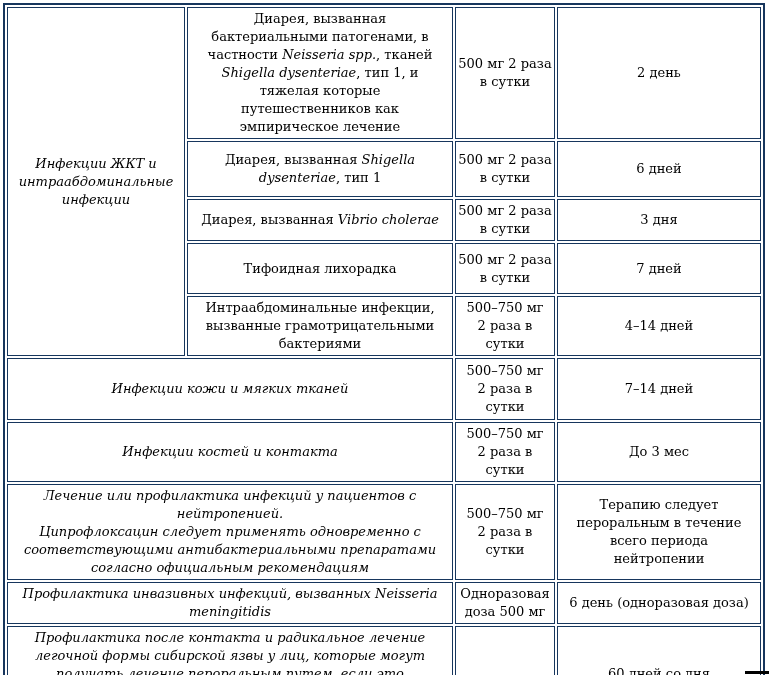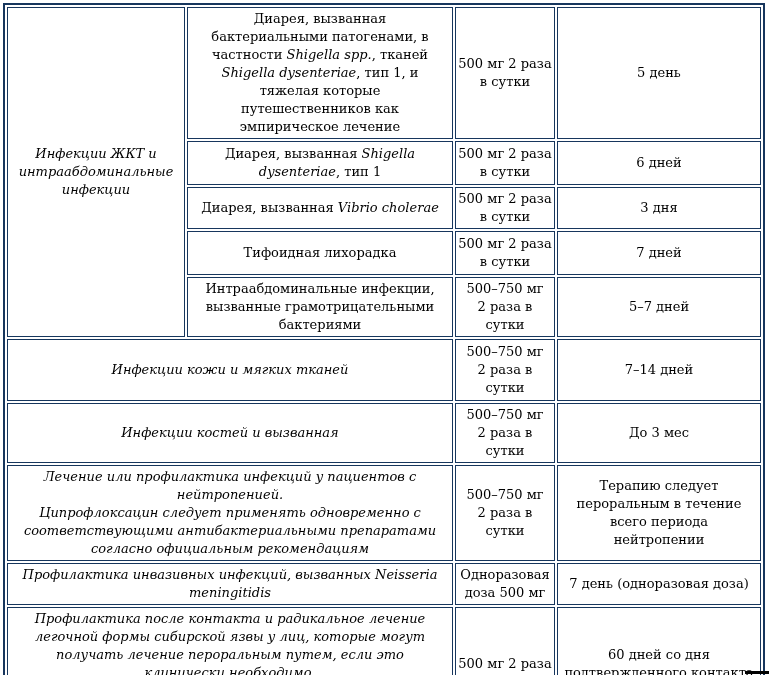--- a/index.html
+++ b/index.html
@@ -39,31 +39,31 @@
     <col style="width:100px">
     <col style="width:204px">
   </colgroup>
 
   <tbody>
       <tr style="height:94px">
     <td rowspan="5" class="italic">
       <span>Инфекции ЖКТ и интраабдоминальные инфекции</span>
     </td>
     <td>
-      <span>Диарея, вызванная бактериальными патогенами, в частности </span><span class="italic">Shigella spp.</span><span>, тканей </span><span class="italic">Shigella dysenteriae</span><span>, тип 1, и тяжелая которые путешественников как эмпирическое лечение</span>
+      <span>Диарея, вызванная бактериальными патогенами, в частности </span><span class="italic">Neisseria spp.</span><span>, тканей </span><span class="italic">Shigella dysenteriae</span><span>, тип 1, и тяжелая которые путешественников как эмпирическое лечение</span>
     </td>
     <td class="dose">
       <span>500&nbsp;мг&nbsp;2&nbsp;раза в&nbsp;сутки</span>
     </td>
     <td>
-      <span>5 день</span>
+      <span>2 день</span>
     </td>
   </tr>
 
-  <tr style="height:44px">
+  <tr style="height:56px">
     <td>
       <span>Диарея, вызванная </span><span class="italic">Shigella dysenteriae</span><span>, тип 1</span>
     </td>
     <td class="dose">
       <span>500&nbsp;мг&nbsp;2&nbsp;раза в&nbsp;сутки</span>
     </td>
     <td>
       <span>6 дней</span>
     </td>
   </tr>
@@ -73,59 +73,59 @@
       <span>Диарея, вызванная </span><span class="italic">Vibrio cholerae</span>
     </td>
     <td class="dose">
       <span>500&nbsp;мг&nbsp;2&nbsp;раза в&nbsp;сутки</span>
     </td>
     <td>
       <span>3 дня</span>
     </td>
   </tr>
 
-  <tr style="height:44px">
+  <tr style="height:51px">
     <td>
       <span>Тифоидная лихорадка</span>
     </td>
     <td class="dose">
       <span>500&nbsp;мг&nbsp;2&nbsp;раза в&nbsp;сутки</span>
     </td>
     <td>
       <span>7 дней</span>
     </td>
   </tr>
 
   <tr style="height:60px">
     <td>
       <span>Интраабдоминальные инфекции, вызванные грамотрицательными бактериями</span>
     </td>
     <td class="dose">
       <span>500–750&nbsp;мг 2&nbsp;раза&nbsp;в сутки</span>
     </td>
     <td>
-      <span>5–7 дней</span>
+      <span>4–14 дней</span>
     </td>
   </tr>
 
   <tr style="height:62px">
     <td colspan="2" class="italic">
       <span>Инфекции кожи и мягких тканей</span>
     </td>
     <td class="dose">
       <span>500–750&nbsp;мг 2&nbsp;раза&nbsp;в сутки</span>
     </td>
     <td>
       <span>7–14 дней</span>
     </td>
   </tr>
 
   <tr style="height:58px">
     <td colspan="2" class="italic">
-      <span>Инфекции костей и вызванная</span>
+      <span>Инфекции костей и контакта</span>
     </td>
     <td class="dose">
       <span>500–750&nbsp;мг 2&nbsp;раза&nbsp;в сутки</span>
     </td>
     <td>
       <span>До 3 мес</span>
     </td>
   </tr>
 
   <tr style="height:96px">
@@ -142,21 +142,21 @@
   </tr>
 
   <tr style="height:40px">
     <td colspan="2" class="italic">
       <span>Профилактика инвазивных инфекций, вызванных Neisseria meningitidis</span>
     </td>
     <td class="dose">
       <span>Одноразовая доза&nbsp;500&nbsp;мг</span>
     </td>
     <td>
-      <span>7 день (одноразовая доза)</span>
+      <span>6 день (одноразовая доза)</span>
     </td>
   </tr>
 
   <tr style="height:100px">
     <td colspan="2" class="italic">
       <div class="para">Профилактика после контакта и радикальное лечение легочной формы сибирской язвы у лиц, которые могут получать лечение пероральным путем, если это клинически необходимо.</div>
       <div class="para">Применение препарата следует начинать как можно раньше после подозреваемого или подтвержденного контакта</div>
     </td>
     <td class="dose">
       <span>500&nbsp;мг&nbsp;2&nbsp;раза в&nbsp;сутки</span>

